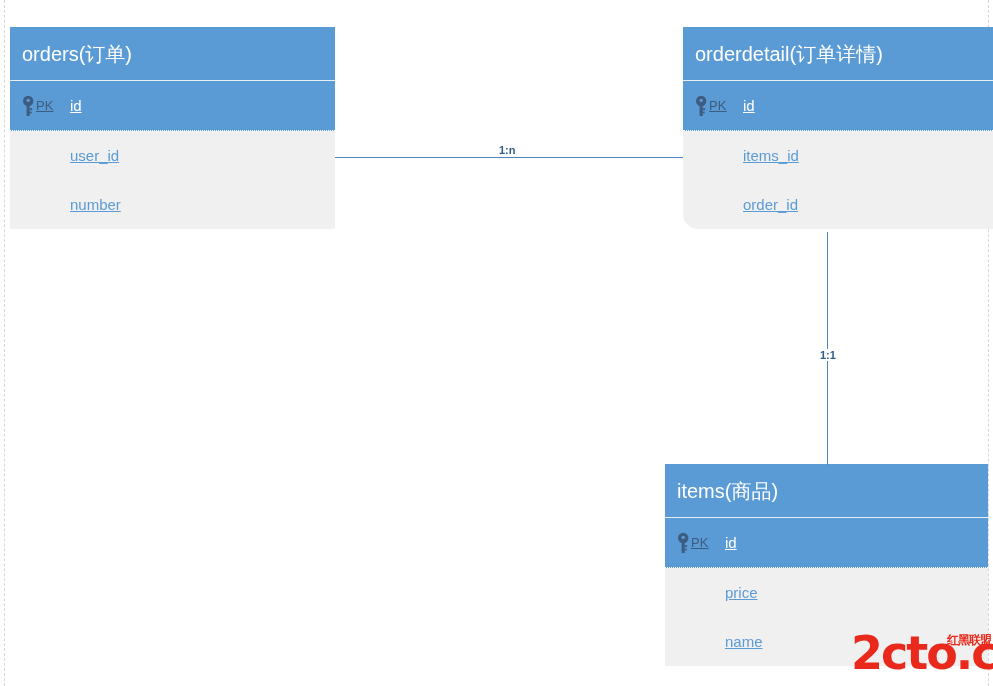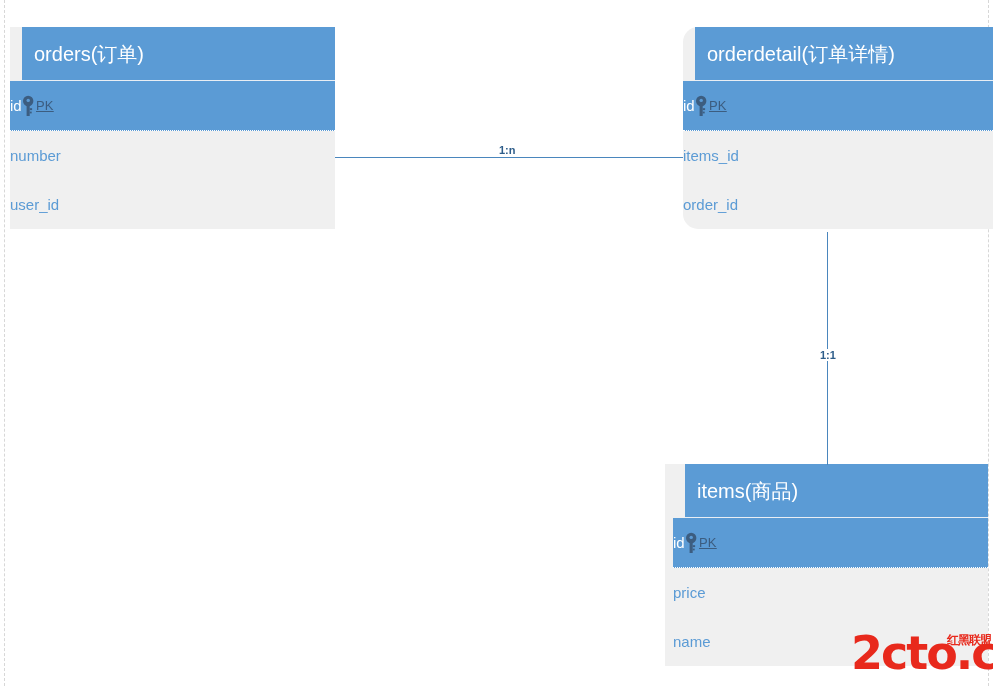--- a/index.html
+++ b/index.html
@@ -39,38 +39,39 @@
     background: #f0f0f0;
   }
   .entity-title {
     background: #5b9bd5;
     color: #ffffff;
     font-size: 20px;
     line-height: 1;
     padding: 17px 0 16px 12px;
     white-space: nowrap;
     border-bottom: 1px solid #e9eef4;
-    margin-left: 12px;
   }
   .entity-row {
     position: relative;
     height: 49px;
     display: flex;
     align-items: center;
     font-size: 15px;
     white-space: nowrap;
   }
   .entity-row.pk {
     background: #5b9bd5;
     border-bottom: 1px dotted #ffffff;
   }
   .entity-row.pk .field-name { color: #ffffff; }
   .entity-row.pk .row-key    { color: #3c5d80; text-decoration: underline; }
   .entity-row .field-name {
     color: #5b9bd5;
+    margin-left: 60px;
+    text-decoration: underline;
   }
   .row-key {
     position: absolute;
     left: 12px;
     top: 50%;
     transform: translateY(-50%);
     display: flex;
     align-items: center;
     font-size: 13px;
     letter-spacing: 0.2px;
@@ -155,25 +156,25 @@
           <rect x="4.6" y="10" width="3.1" height="11" fill="currentColor"></rect>
           <rect x="7.7" y="13.2" width="2.4" height="1.9" fill="currentColor"></rect>
           <rect x="7.7" y="16.6" width="2.0" height="1.8" fill="currentColor"></rect>
         </svg>
         <span>PK</span>
       </span>
       <span class="field-name">id</span>
     </div>
 
     <div class="entity-row">
+      <span class="field-name">user_id</span>
+    </div>
+
+    <div class="entity-row">
       <span class="field-name">number</span>
-    </div>
-
-    <div class="entity-row">
-      <span class="field-name">user_id</span>
     </div>
   </div>
 
   <div class="entity" style="left:683px; top:27px; width:326px;border-radius:15px;">
     <div class="entity-title">orderdetail(订单详情)</div>
 
     <div class="entity-row pk">
       <span class="row-key">
         <svg class="key-icon" viewBox="0 0 13 22">
           <circle cx="6.2" cy="6" r="5.2" fill="currentColor"></circle>
@@ -189,21 +190,21 @@
 
     <div class="entity-row">
       <span class="field-name">items_id</span>
     </div>
 
     <div class="entity-row">
       <span class="field-name">order_id</span>
     </div>
   </div>
 
-  <div class="entity" style="left:665px; top:464px; width:323px;padding-left:8px;">
+  <div class="entity" style="left:665px; top:464px; width:323px;">
     <div class="entity-title">items(商品)</div>
 
     <div class="entity-row pk">
       <span class="row-key">
         <svg class="key-icon" viewBox="0 0 13 22">
           <circle cx="6.2" cy="6" r="5.2" fill="currentColor"></circle>
           <circle cx="6.2" cy="5.4" r="1.7" fill="#5b9bd5"></circle>
           <rect x="4.6" y="10" width="3.1" height="11" fill="currentColor"></rect>
           <rect x="7.7" y="13.2" width="2.4" height="1.9" fill="currentColor"></rect>
           <rect x="7.7" y="16.6" width="2.0" height="1.8" fill="currentColor"></rect>

